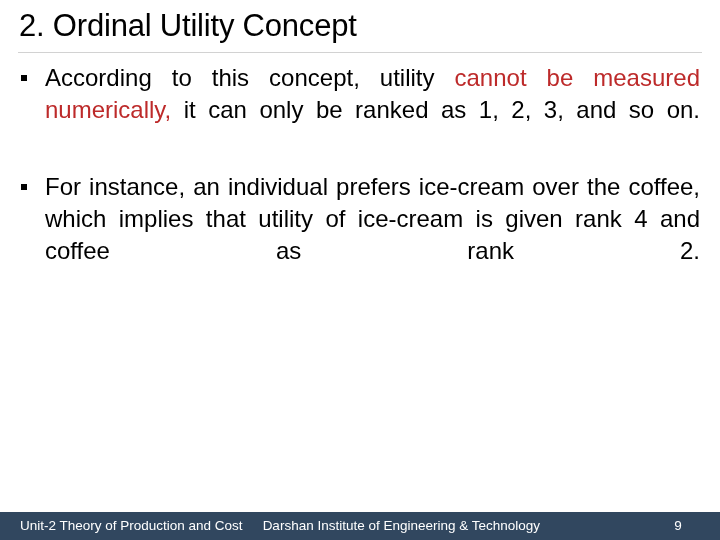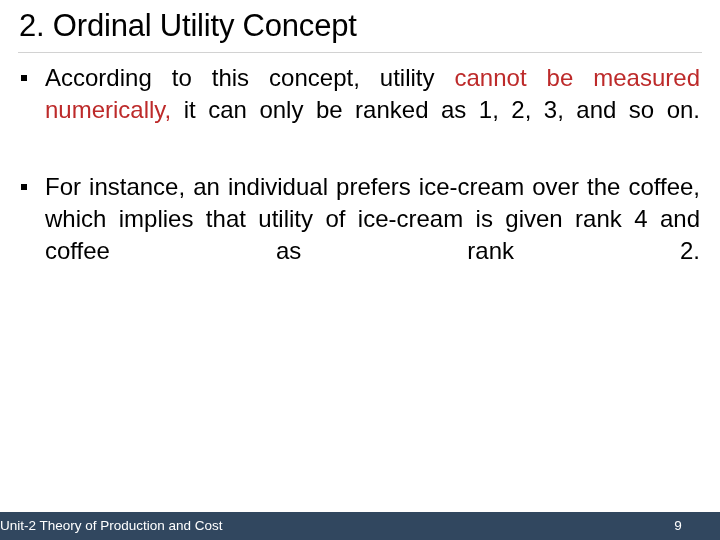--- a/index.html
+++ b/index.html
@@ -104,21 +104,21 @@
     background: #31475f;
     color: #ffffff;
     display: flex;
     align-items: center;
     font-size: 13.5px;
     line-height: 28px;
     white-space: nowrap;
   }
 
   .footer-unit {
-    margin-left: 0;
+    margin-left: 20px;
   }
 
   .footer-institute {
     margin-left: 20px;
   }
 
   .footer-pagenum {
     position: absolute;
     left: 0;
     top: 0;
@@ -149,16 +149,17 @@
     <div class="bullet-item">
       <span class="bullet-marker"></span>
       <span class="bullet-text"><span>For instance, an individual prefers ice-cream over the coffee, which implies that utility of ice-cream is given rank 4 and coffee as rank 2.</span></span>
     </div>
 
 
   </div>
 
   <div class="footer-bar">
     <span class="footer-unit">Unit-2 Theory of Production and Cost</span>
+    <span class="footer-institute">Darshan Institute of Engineering &amp; Technology</span>
     <span class="footer-pagenum">9</span>
   </div>
 
 </div>
 
 </body></html>

